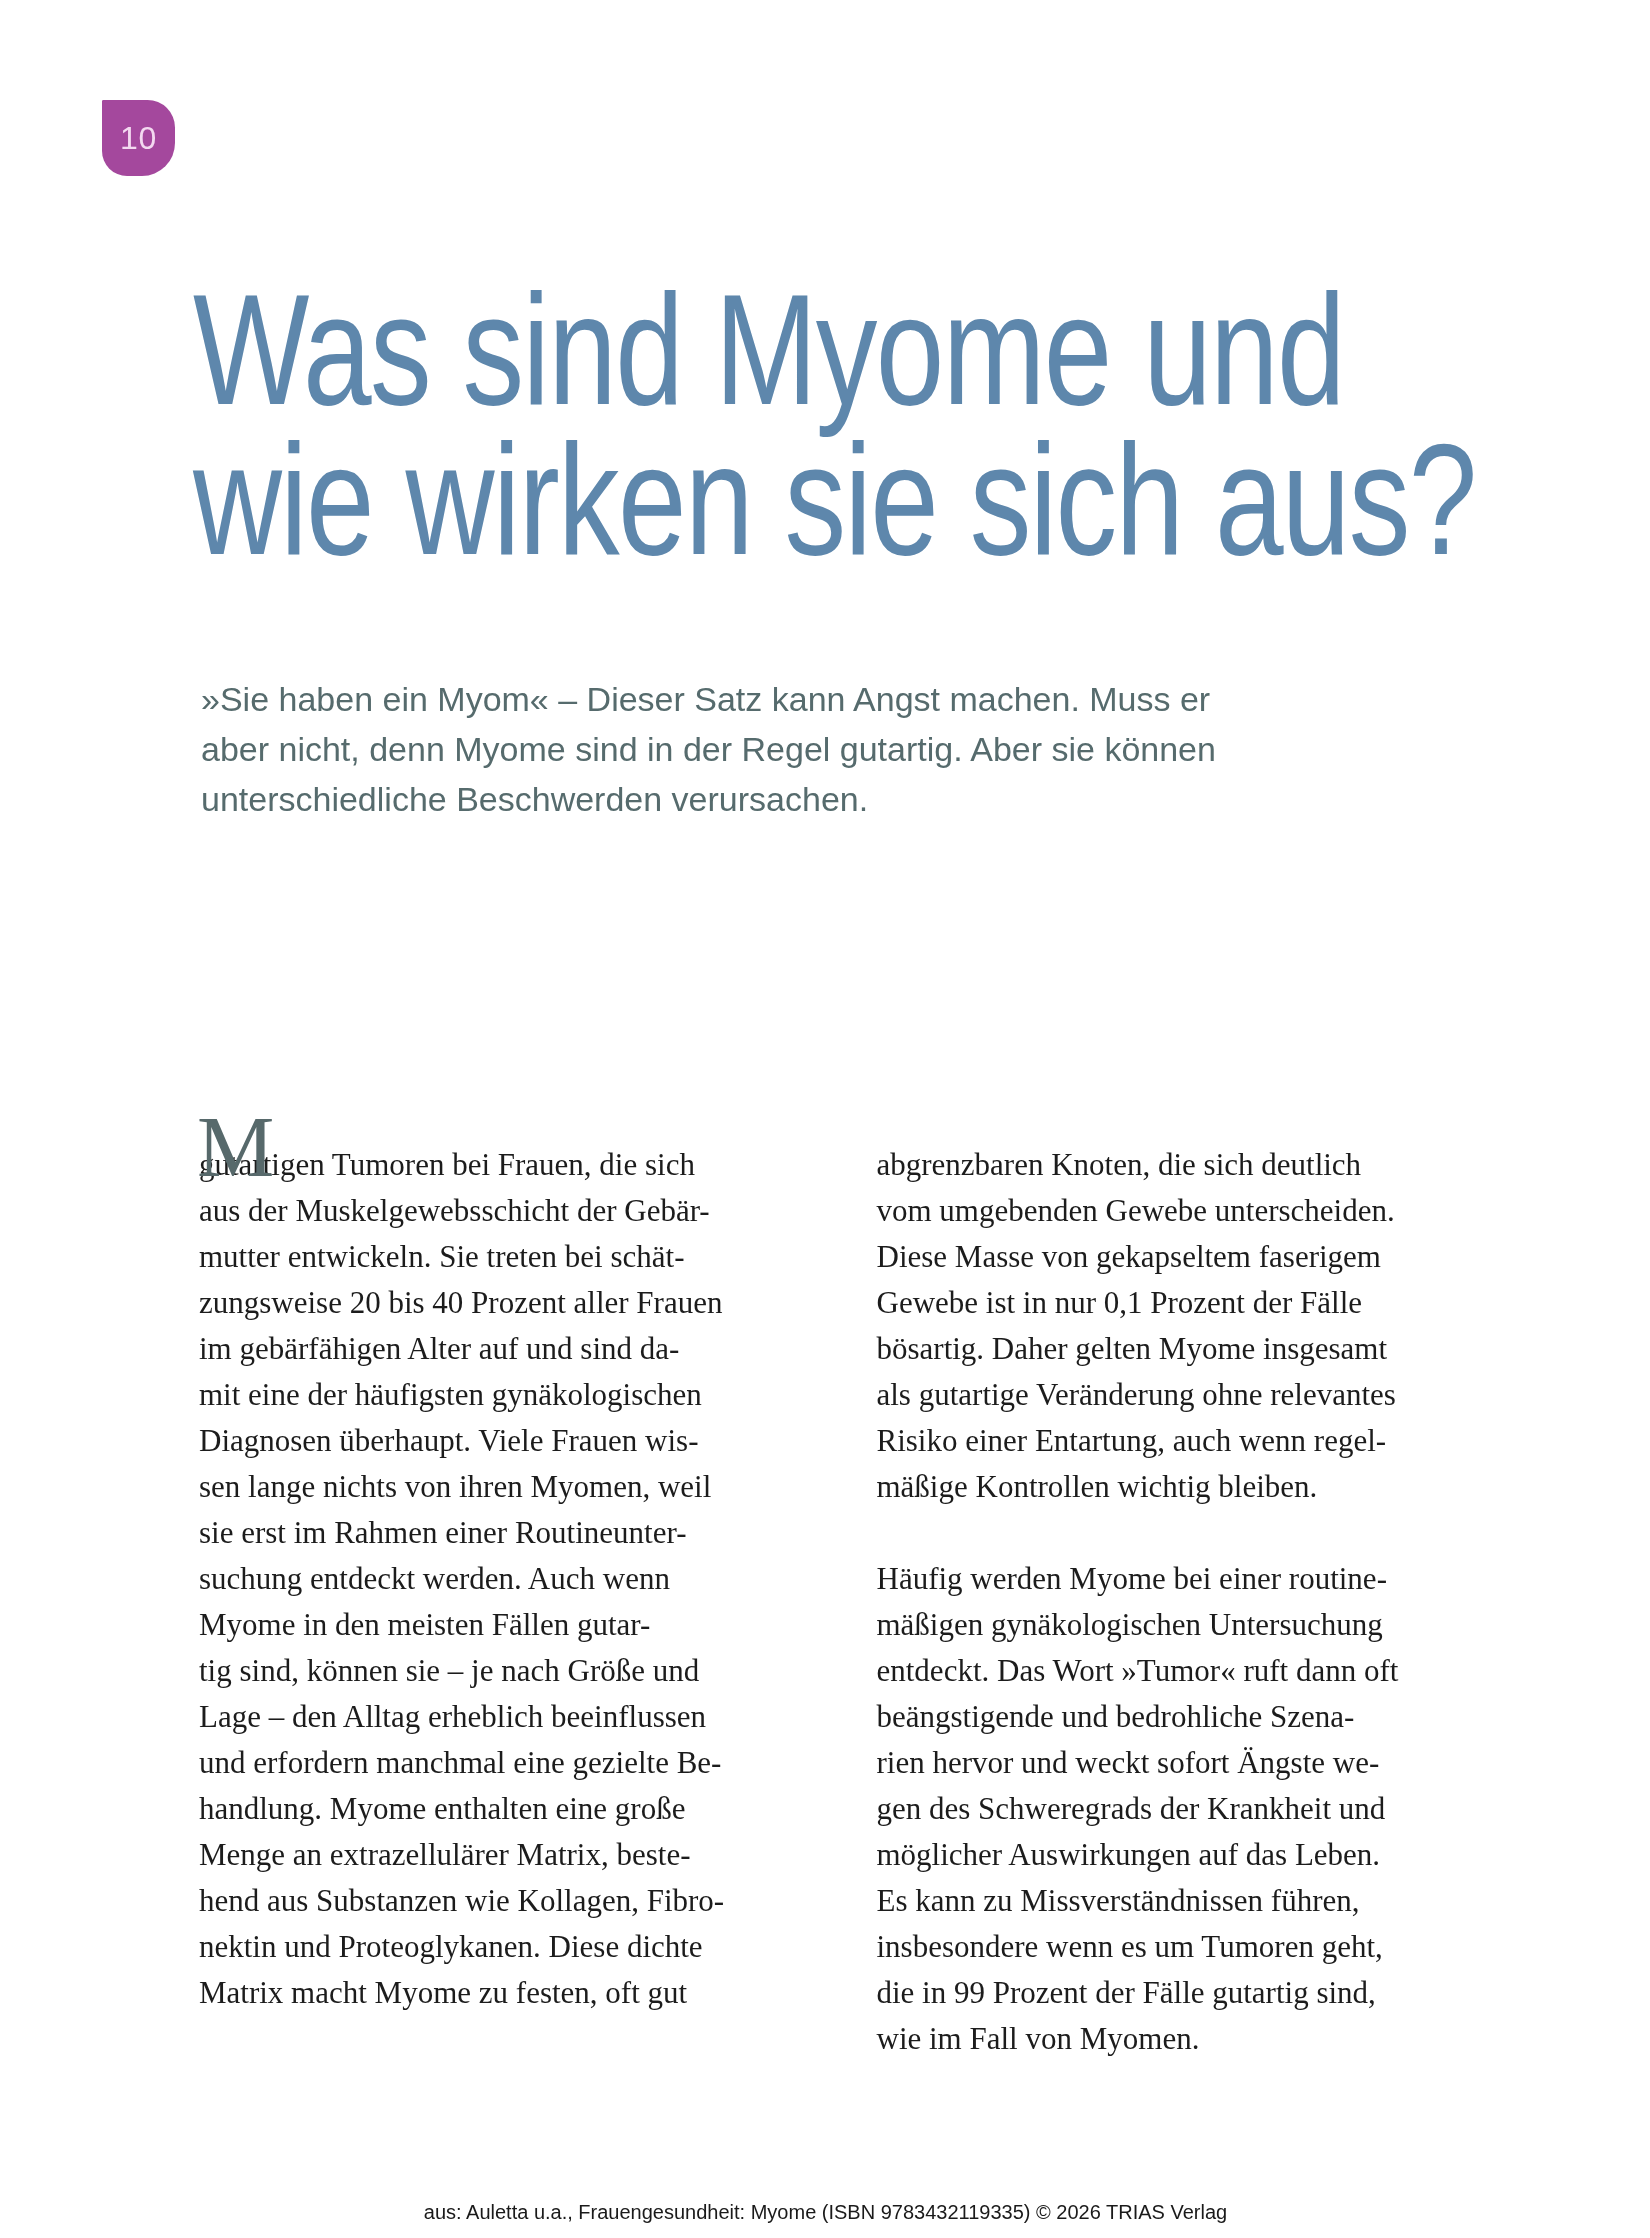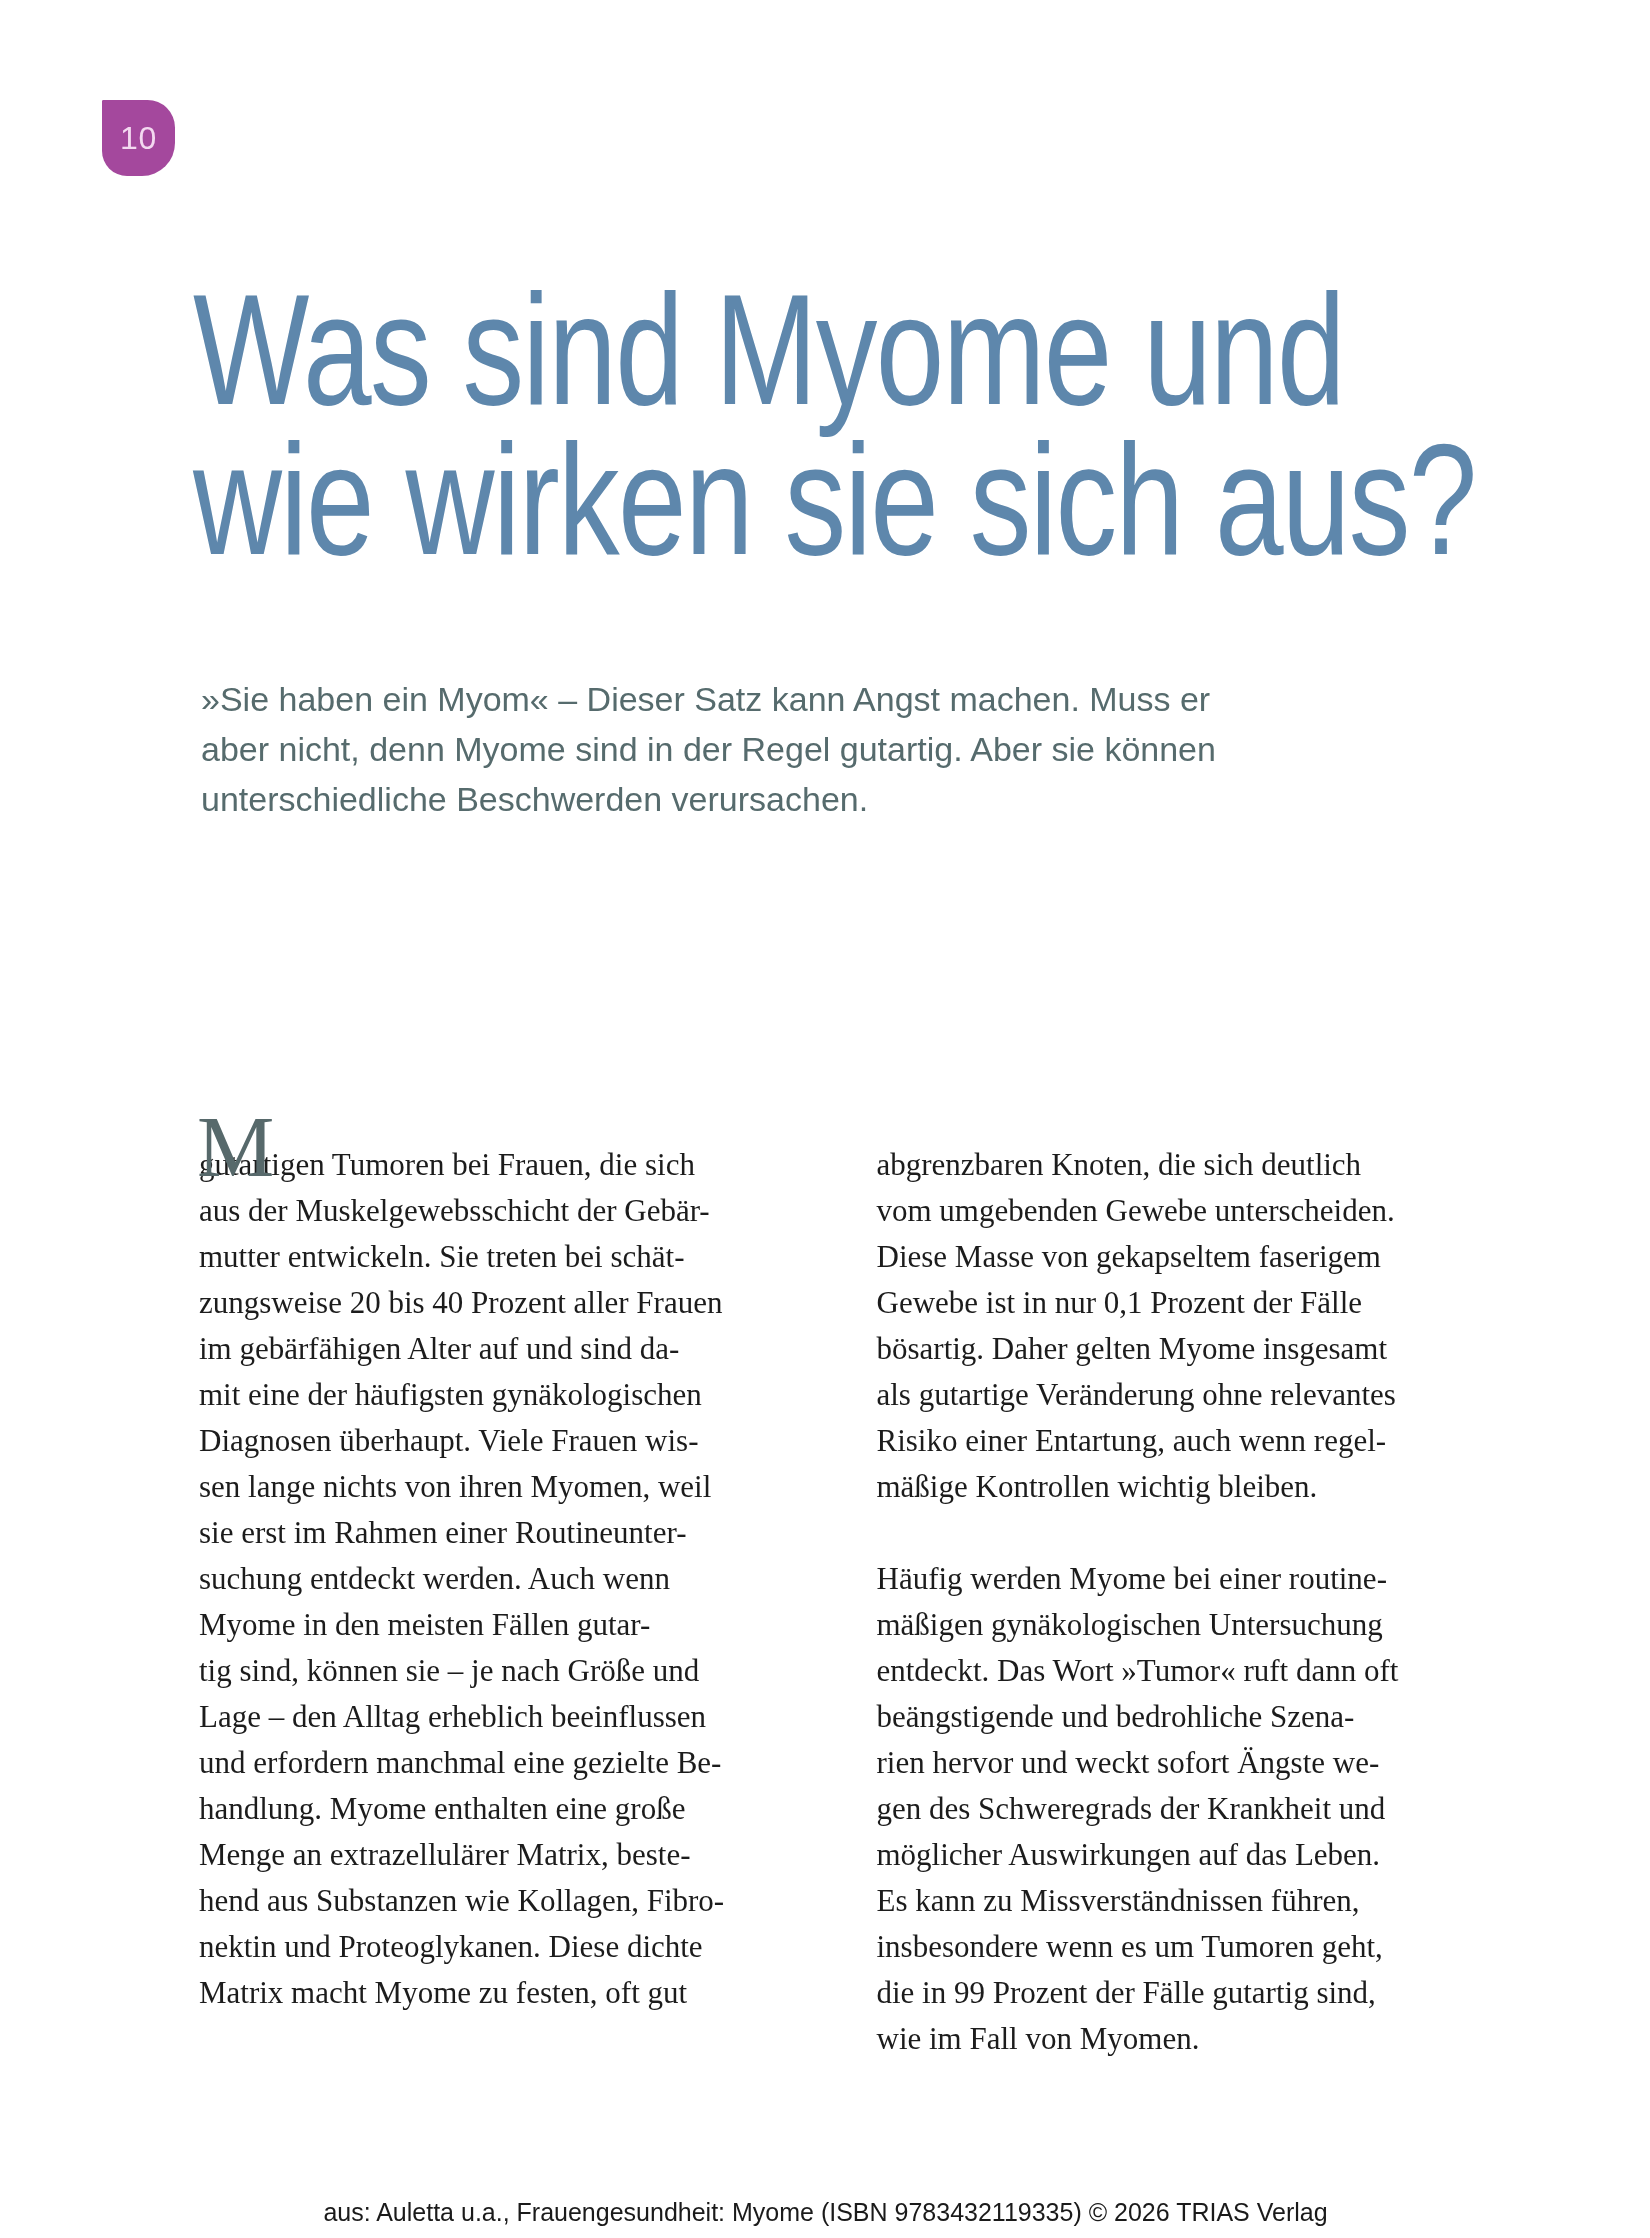--- a/index.html
+++ b/index.html
@@ -79,21 +79,21 @@
     line-height:87px;
     color:var(--dropcap);
   }
   .dropcap-rest{margin-left:80px;}
   .lines-block{display:block;}
   .footer{
     position:absolute;
     left:0; top:2194px;
     width:100%;
     text-align:center;
-    font-size:25px;
+    font-size:20px;
     line-height:36px;
     color:var(--footer);
   }
 </style>
 </head>
 <body>
 
 <div class="page">
 
   <div class="page-badge">

